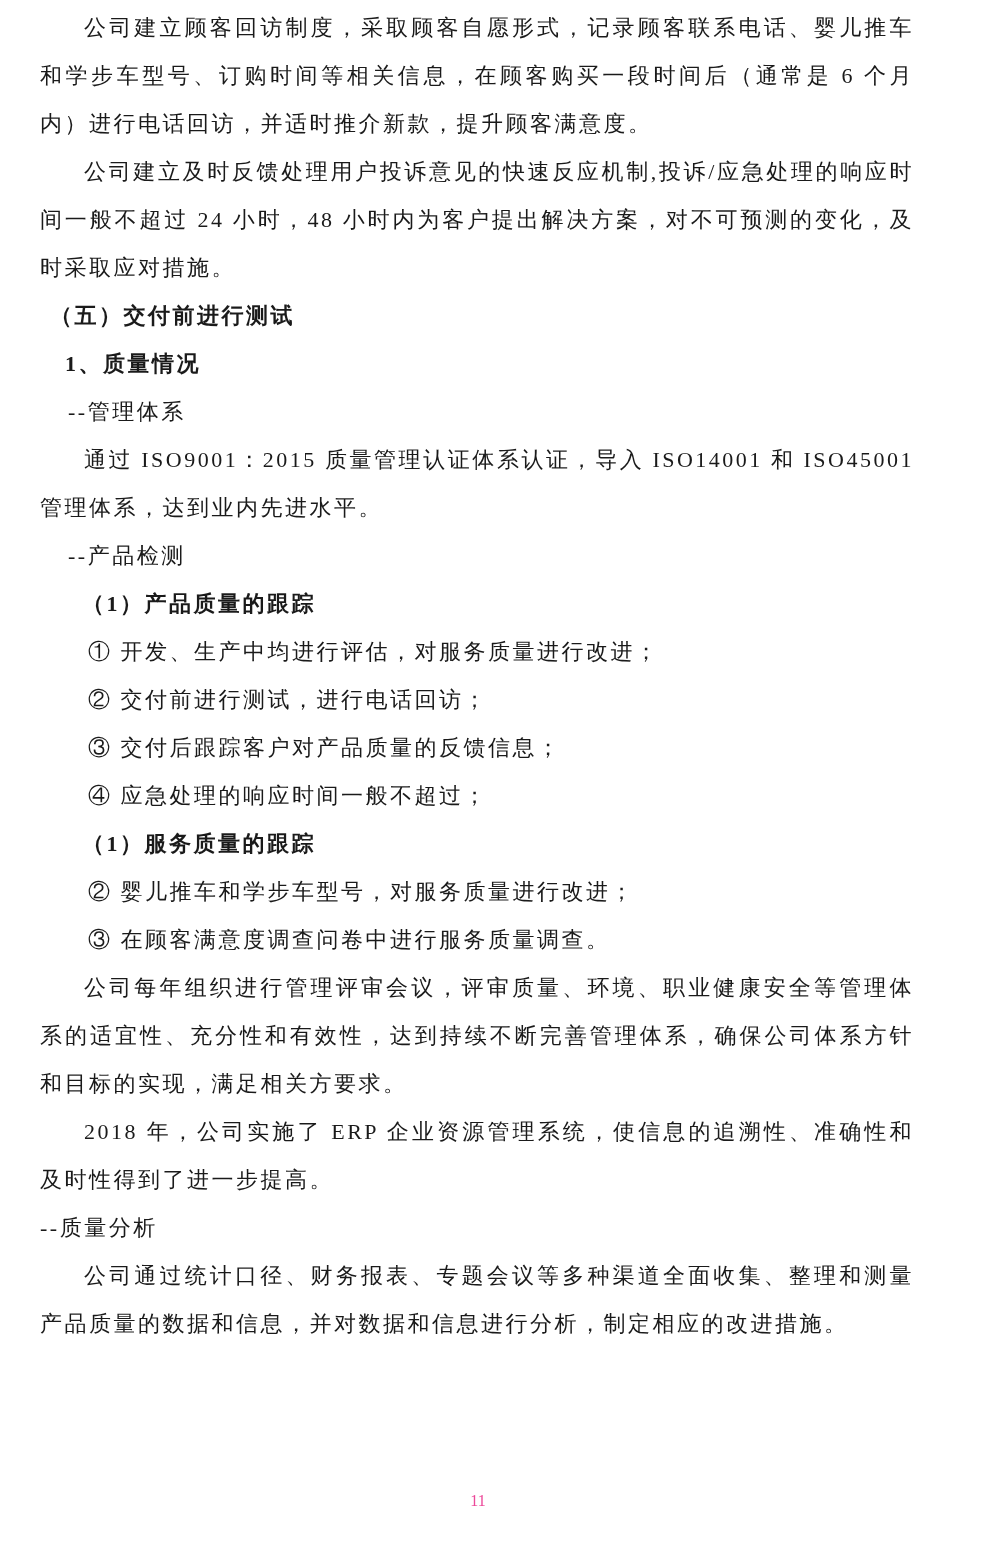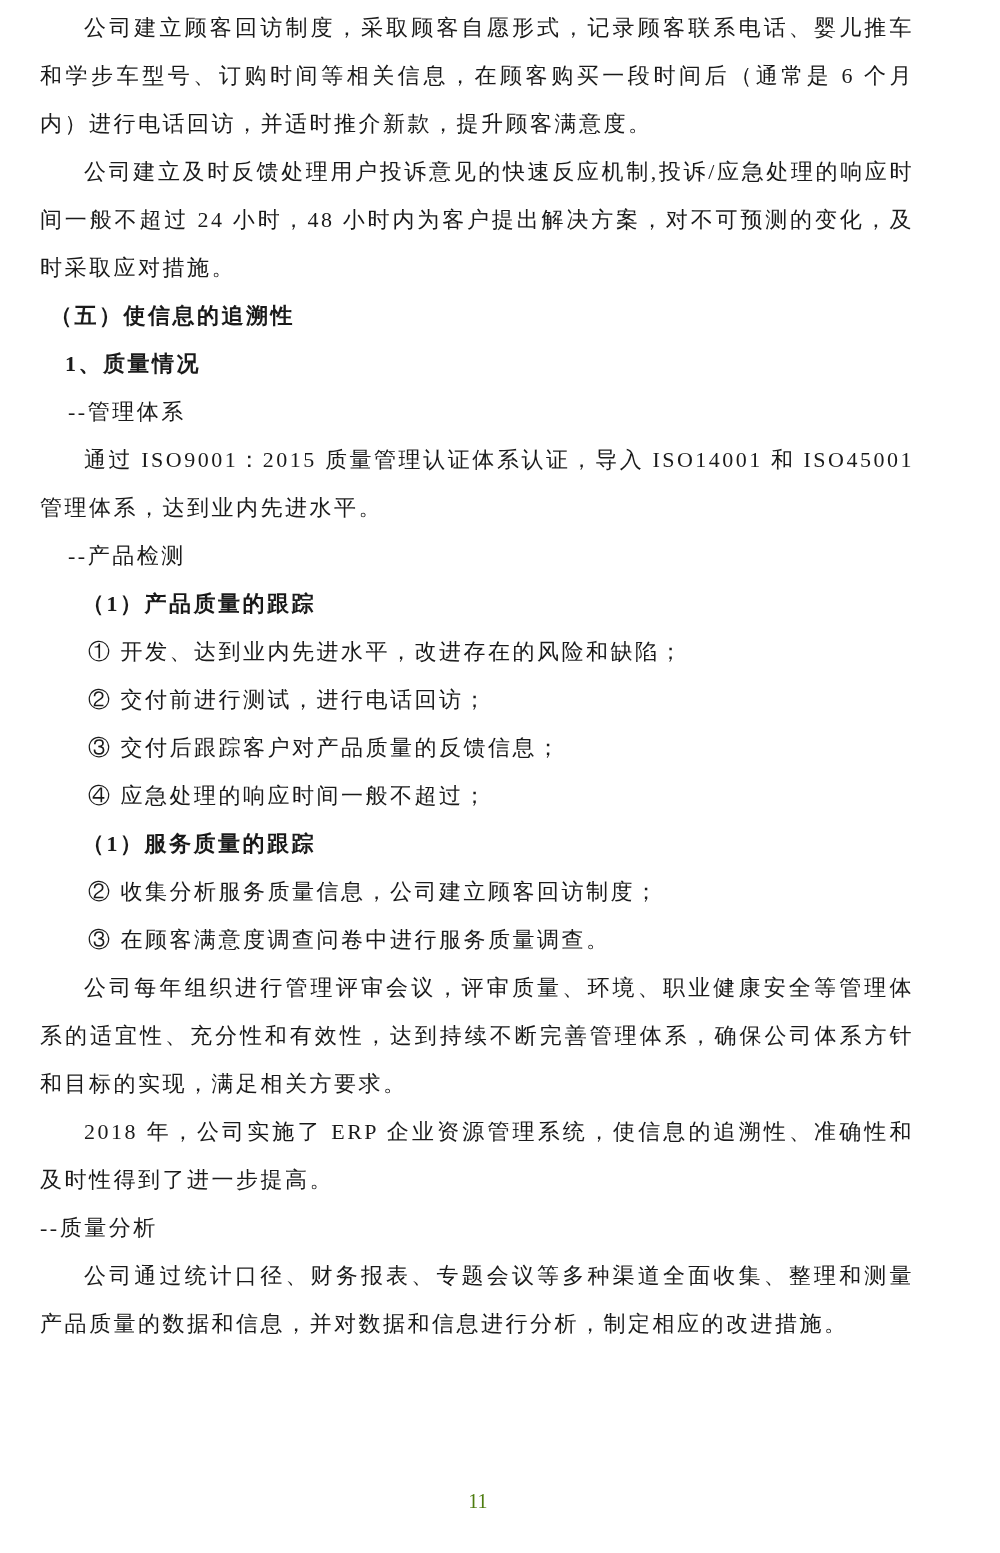--- a/index.html
+++ b/index.html
@@ -33,45 +33,45 @@
   .p-dash-ind   { padding-left: 28px; }
   .p-num        { font-weight: bold; padding-left: 42px; }
   .p-list       { padding-left: 48px; }
   .p-dash       { padding-left: 0; }
   .page-footer {
     position: absolute;
     left: 0;
     top: 1488px;
     width: 100%;
     text-align: center;
-    font-size: 20px;
+    font-size: 16px;
     line-height: 26px;
     letter-spacing: 0;
-    color: #4d7c0f;
+    color: #ec4899;
   }
 </style>
 </head>
 <body>
 
 <div class="page">
   <div class="content">
     <p class="p-body">公司建立顾客回访制度，采取顾客自愿形式，记录顾客联系电话、婴儿推车和学步车型号、订购时间等相关信息，在顾客购买一段时间后（通常是 6 个月内）进行电话回访，并适时推介新款，提升顾客满意度。</p>
     <p class="p-body">公司建立及时反馈处理用户投诉意见的快速反应机制,投诉/应急处理的响应时间一般不超过 24 小时，48 小时内为客户提出解决方案，对不可预测的变化，及时采取应对措施。</p>
-    <p class="p-section">（五）使信息的追溯性</p>
+    <p class="p-section">（五）交付前进行测试</p>
     <p class="p-sub">1、质量情况</p>
     <p class="p-dash-ind">--管理体系</p>
     <p class="p-body">通过 ISO9001：2015 质量管理认证体系认证，导入 ISO14001 和 ISO45001 管理体系，达到业内先进水平。</p>
     <p class="p-dash-ind">--产品检测</p>
     <p class="p-num">（1）产品质量的跟踪</p>
-    <p class="p-list">① 开发、达到业内先进水平，改进存在的风险和缺陷；</p>
+    <p class="p-list">① 开发、生产中均进行评估，对服务质量进行改进；</p>
     <p class="p-list">② 交付前进行测试，进行电话回访；</p>
     <p class="p-list">③ 交付后跟踪客户对产品质量的反馈信息；</p>
     <p class="p-list">④ 应急处理的响应时间一般不超过；</p>
     <p class="p-num">（1）服务质量的跟踪</p>
-    <p class="p-list">② 收集分析服务质量信息，公司建立顾客回访制度；</p>
+    <p class="p-list">② 婴儿推车和学步车型号，对服务质量进行改进；</p>
     <p class="p-list">③ 在顾客满意度调查问卷中进行服务质量调查。</p>
     <p class="p-body">公司每年组织进行管理评审会议，评审质量、环境、职业健康安全等管理体系的适宜性、充分性和有效性，达到持续不断完善管理体系，确保公司体系方针和目标的实现，满足相关方要求。</p>
     <p class="p-body">2018 年，公司实施了 ERP 企业资源管理系统，使信息的追溯性、准确性和及时性得到了进一步提高。</p>
     <p class="p-dash">--质量分析</p>
     <p class="p-body">公司通过统计口径、财务报表、专题会议等多种渠道全面收集、整理和测量产品质量的数据和信息，并对数据和信息进行分析，制定相应的改进措施。</p>
   </div>
   <div class="page-footer">11</div>
 </div>
 
 </body></html>

